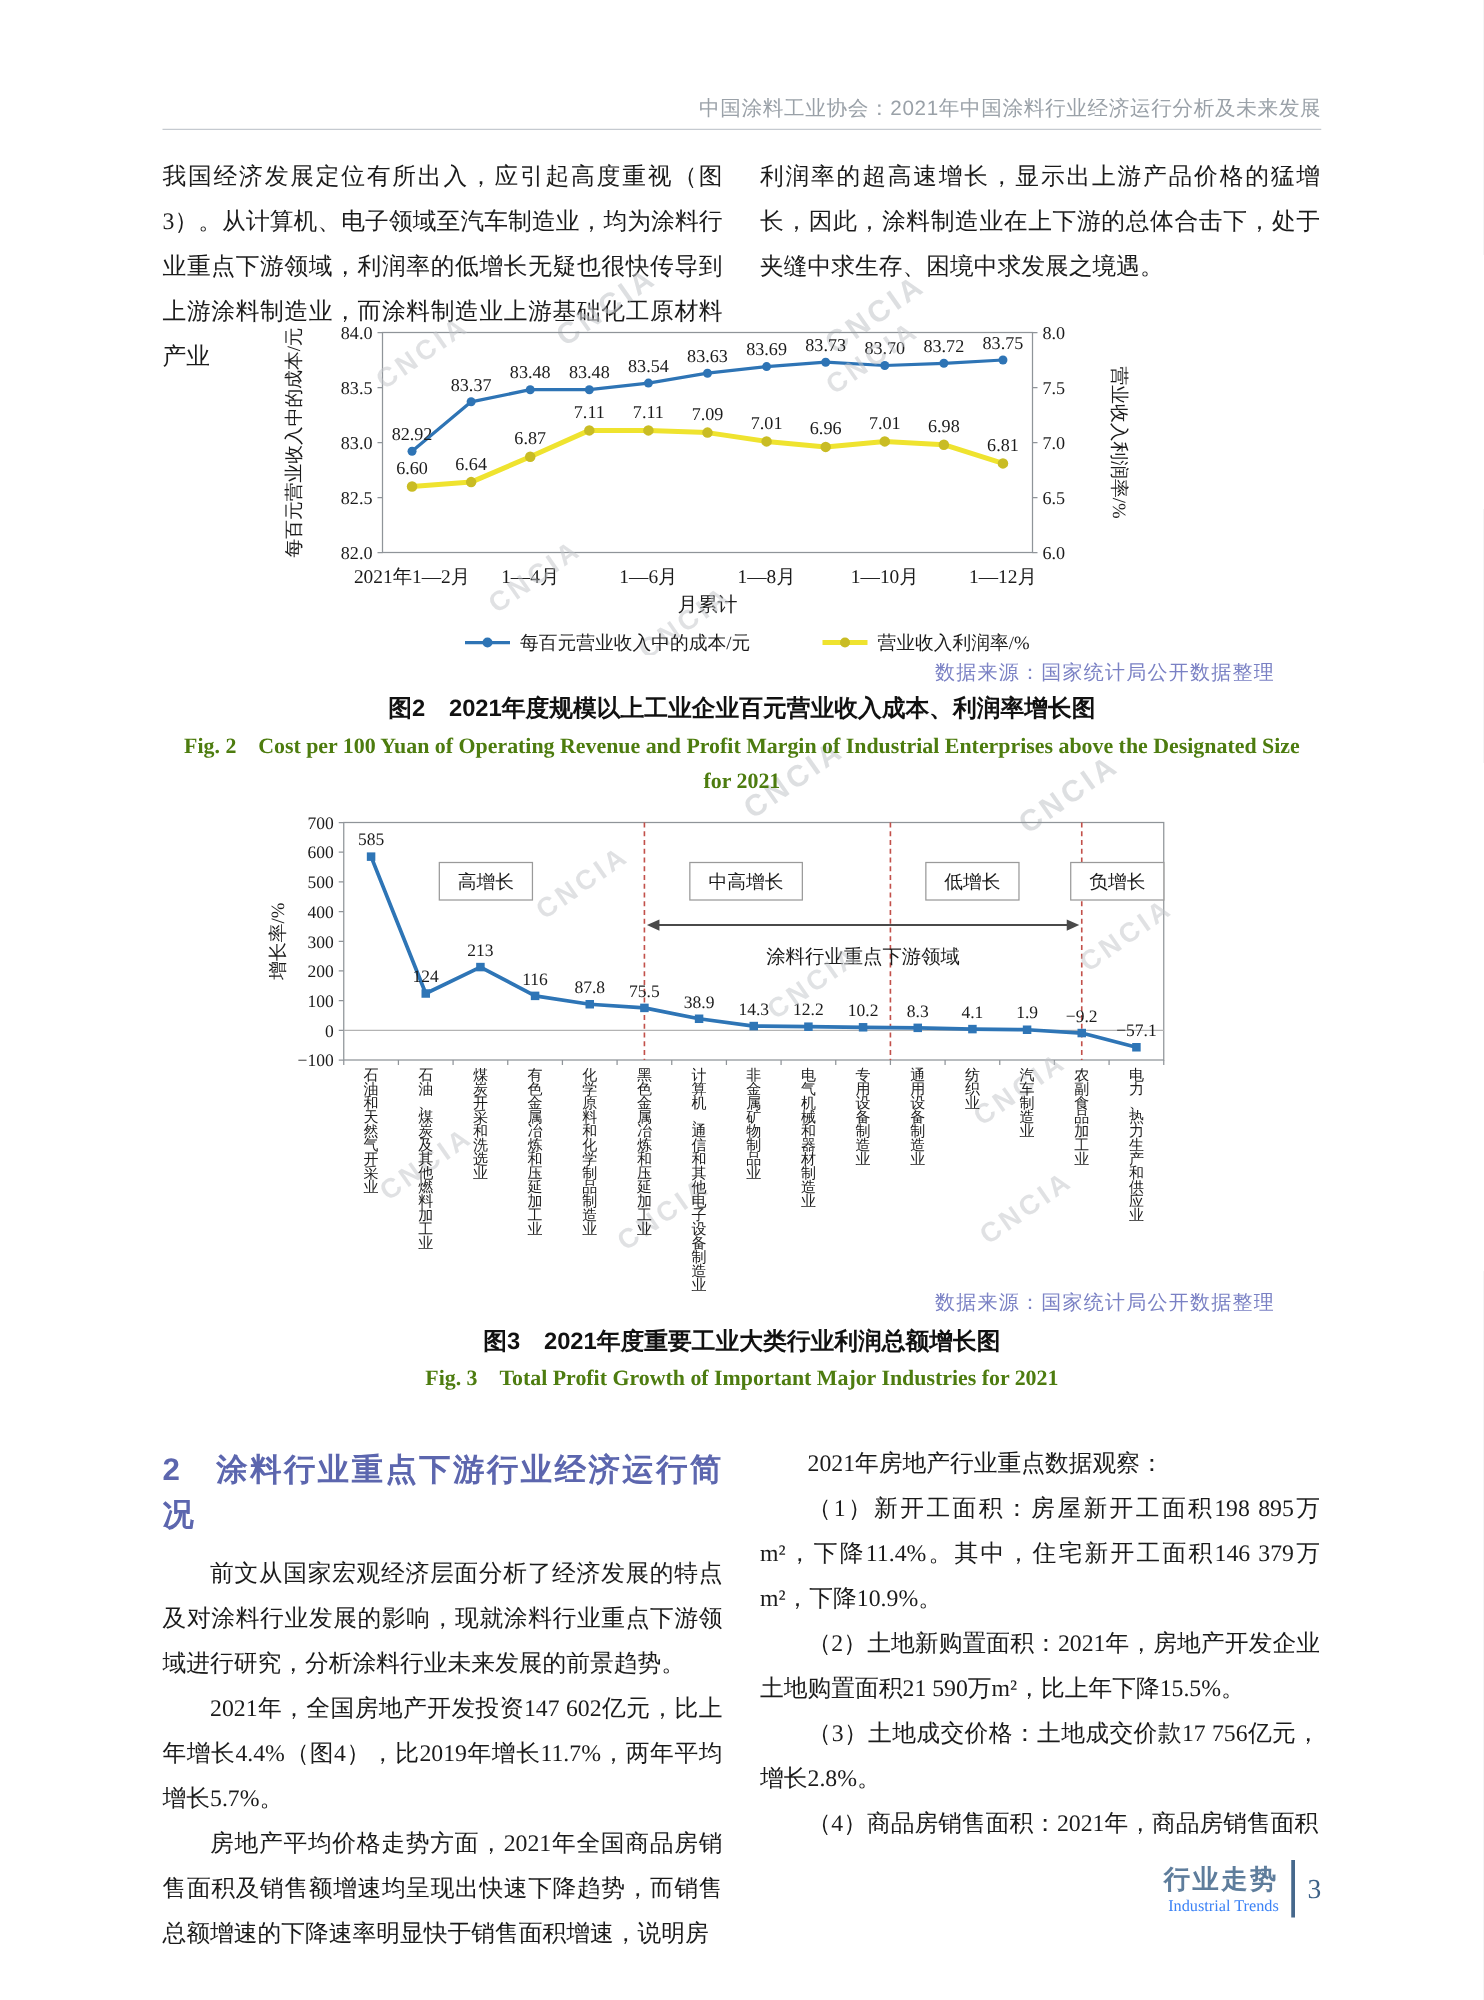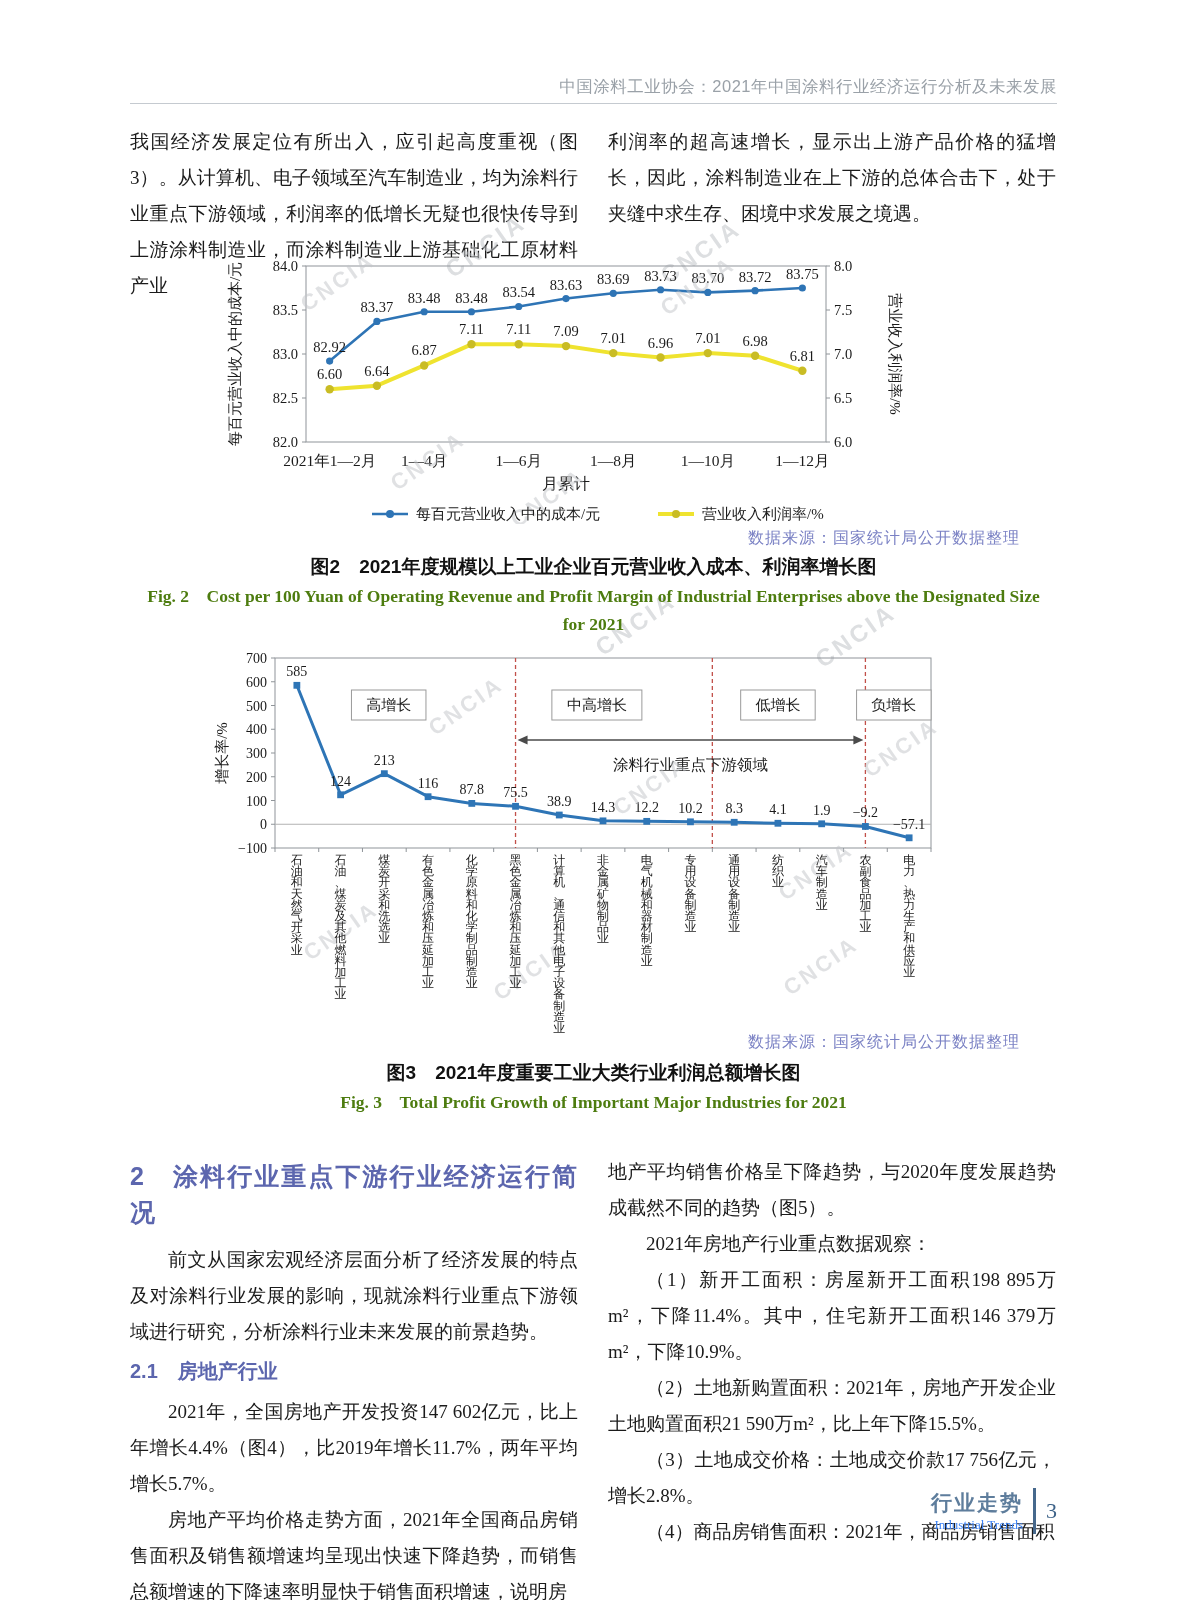--- a/index.html
+++ b/index.html
@@ -278,26 +278,24 @@
     </svg>
 
   <div class="source" style="top:1032px;">数据来源：国家统计局公开数据整理</div>
   <div class="cap-cn" style="top:1060px;">图3　2021年度重要工业大类行业利润总额增长图</div>
   <div class="cap-en" style="top:1088px;text-align:center;">Fig. 3　Total Profit Growth of Important Major Industries for 2021</div>
 
   <div class="bottom">
     <div class="col">
       <p class="h2">2　涂料行业重点下游行业经济运行简况</p>
       <p class="ind">前文从国家宏观经济层面分析了经济发展的特点及对涂料行业发展的影响，现就涂料行业重点下游领域进行研究，分析涂料行业未来发展的前景趋势。</p>
-      <p class="h3">2.1　房地产行业</p>
       <p class="ind">2021年，全国房地产开发投资147 602亿元，比上年增长4.4%（图4），比2019年增长11.7%，两年平均增长5.7%。</p>
       <p class="ind">房地产平均价格走势方面，2021年全国商品房销售面积及销售额增速均呈现出快速下降趋势，而销售总额增速的下降速率明显快于销售面积增速，说明房</p>
     </div>
     <div class="col">
-      <p>地产平均销售价格呈下降趋势，与2020年度发展趋势成截然不同的趋势（图5）。</p>
       <p class="ind">2021年房地产行业重点数据观察：</p>
       <p class="ind">（1）新开工面积：房屋新开工面积198 895万m²，下降11.4%。其中，住宅新开工面积146 379万m²，下降10.9%。</p>
       <p class="ind">（2）土地新购置面积：2021年，房地产开发企业土地购置面积21 590万m²，比上年下降15.5%。</p>
       <p class="ind">（3）土地成交价格：土地成交价款17 756亿元，增长2.8%。</p>
       <p class="ind">（4）商品房销售面积：2021年，商品房销售面积</p>
     </div>
   </div>
 
   <div class="footer">
     <div class="footer-txt">

